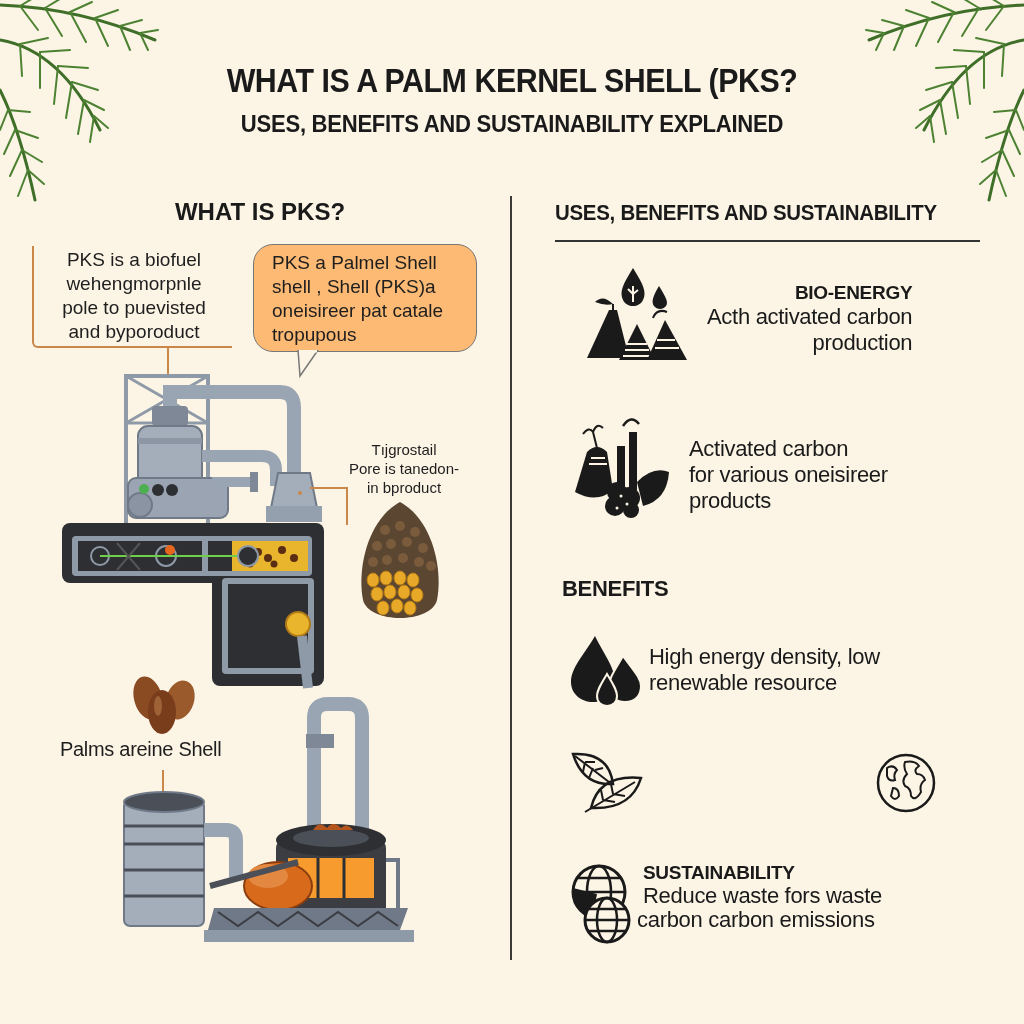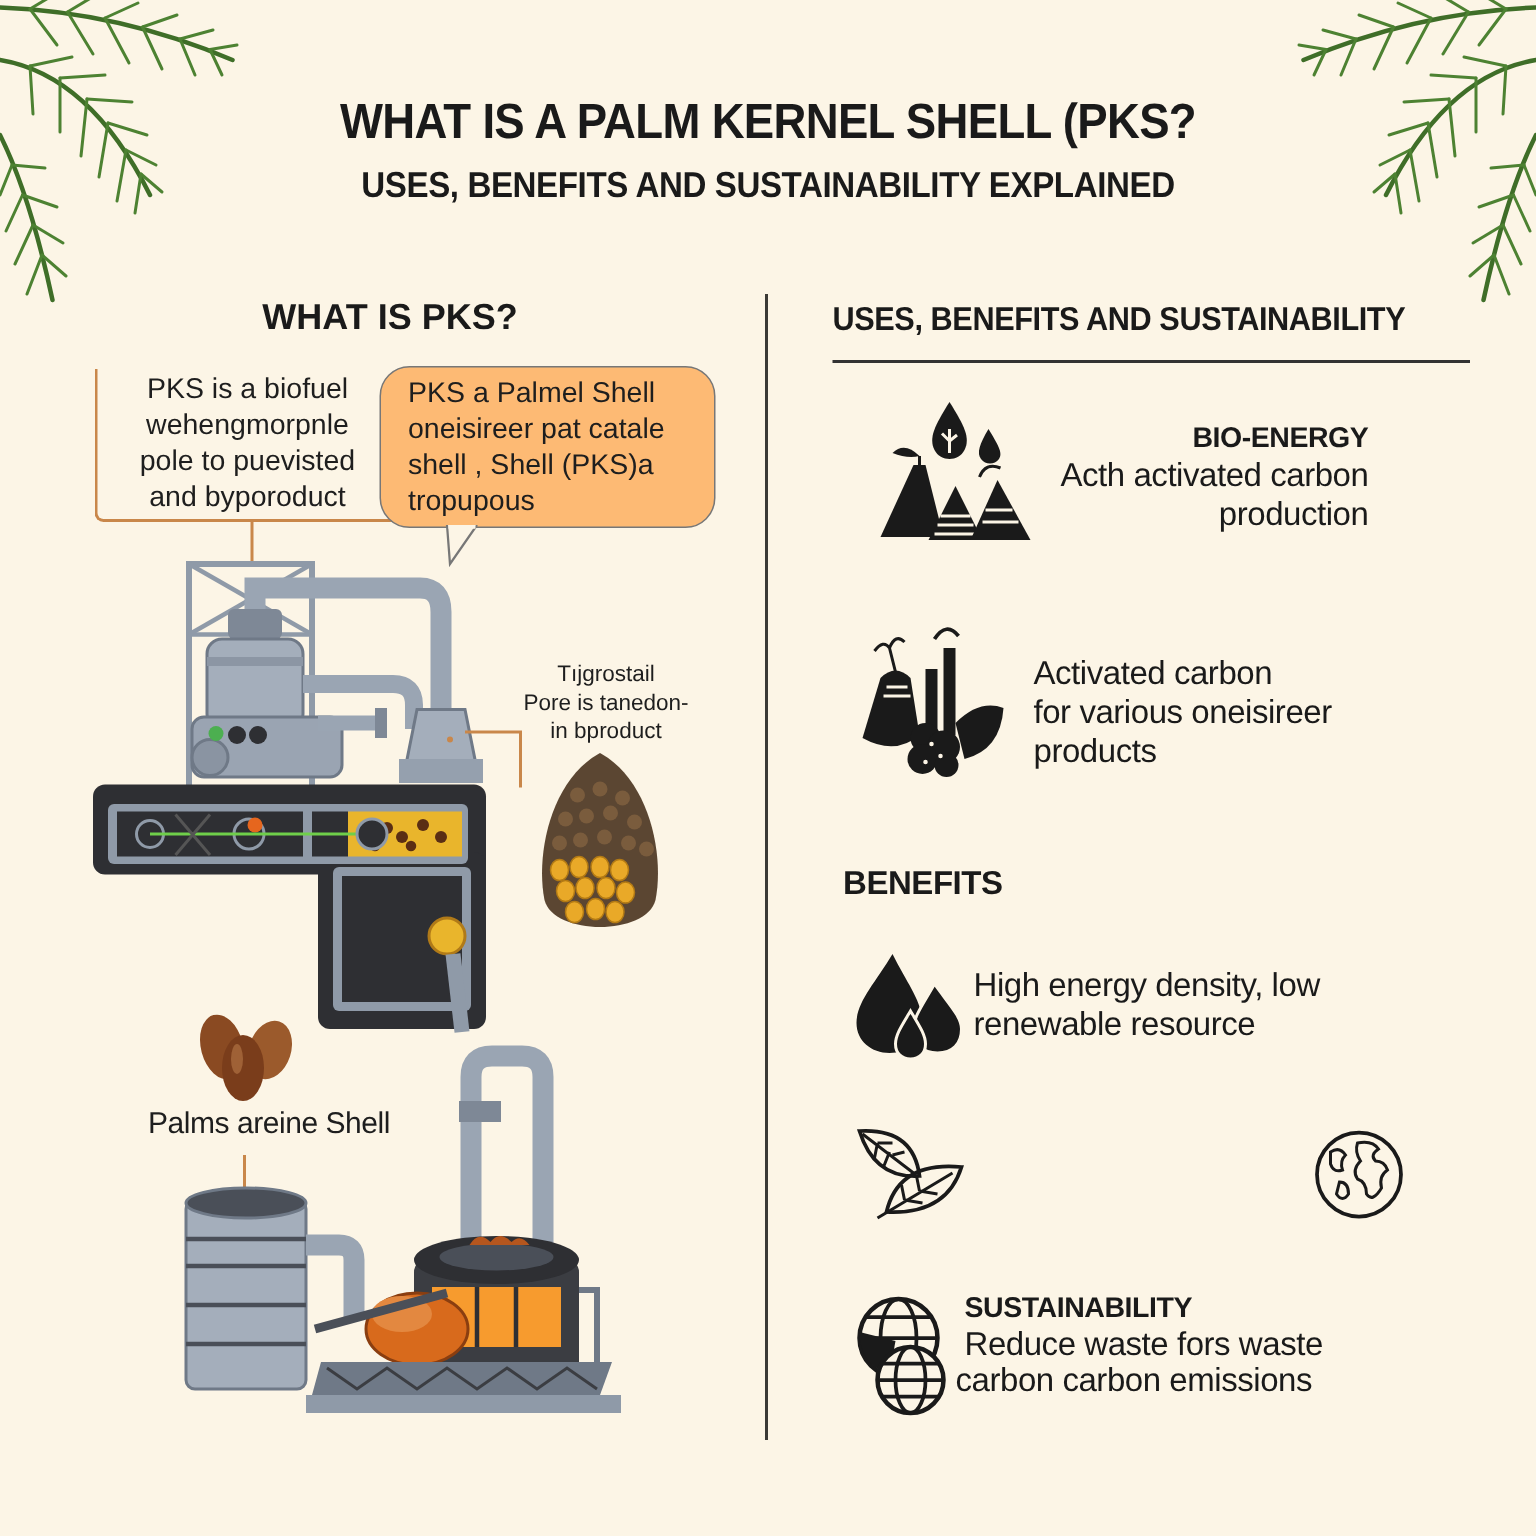--- a/index.html
+++ b/index.html
@@ -31,21 +31,21 @@
 
     
     .divider { left: 510px; top: 196px; width: 2px; height: 764px; background: #3b3a36; }
 
     
     .left-heading {
       left: 60px; width: 400px; top: 198px; text-align: center;
       font-size: 24px; font-weight: bold;
     }
     .callout-1 {
-      left: 63px; top: 246px; width: 200px; height: 102px;
+      left: 32px; top: 246px; width: 200px; height: 102px;
       border-left: 2px solid #c9874a; border-bottom: 2px solid #c9874a;
       border-bottom-left-radius: 6px;
       padding-left: 43px;
     }
     .callout-1-tail { left: 167px; top: 346px; width: 2px; height: 28px; background: #c9874a; }
     .callout-1 .txt {
       position: absolute; left: 0; top: 2px; width: 200px; text-align: center;
       font-size: 19px; line-height: 24px; color: #1e1e1e;
     }
     .bubble {
@@ -59,21 +59,21 @@
     .bubble-tail { left: 296px; top: 350px; width: 30px; height: 30px; }
 
     .side-label {
       left: 330px; top: 440px; width: 148px; text-align: center;
       font-size: 15px; line-height: 19px; color: #1e1e1e;
     }
     .side-leader { left: 310px; top: 487px; width: 36px; height: 2px; background: #c9874a; }
     .side-leader-v { left: 346px; top: 487px; width: 2px; height: 38px; background: #c9874a; }
 
     .shell-label {
-      left: 60px; top: 738px; width: 200px; text-align: right;
+      left: 60px; top: 738px; width: 200px; text-align: left;
       font-size: 20px; color: #1e1e1e; letter-spacing: -0.3px;
     }
     .shell-leader { left: 162px; top: 770px; width: 2px; height: 30px; background: #c9874a; }
 
     
     .right-heading {
       left: 555px; top: 200px; width: 425px;
       font-size: 22px; font-weight: bold; letter-spacing: -0.3px;
       border-bottom: 2px solid #333; padding-bottom: 14px;
       white-space: nowrap; overflow: visible;
@@ -190,22 +190,22 @@
     <div>wehengmorpnle</div>
     <div>pole to puevisted</div>
     <div>and byporoduct</div>
   </div>
 </div>
 <div class="abs callout-1-tail"></div>
 
 <div class="abs bubble">
   <div class="txt">
     <div>PKS a Palmel Shell</div>
+    <div>shell , Shell (PKS)a</div>
     <div>oneisireer pat catale</div>
-    <div>shell , Shell (PKS)a</div>
     <div>tropupous</div>
   </div>
 </div>
 <svg class="abs bubble-tail" viewBox="0 0 30 30">
   <path d="M2 0 L4 26 L22 0" fill="#fcf5e6" stroke="#777" stroke-width="1.5"></path>
   <line x1="3" y1="1" x2="21" y2="1" stroke="#fcf5e6" stroke-width="3"></line>
 </svg>
 
 <svg class="abs" style="left:62px; top:368px; width:290px; height:330px;" viewBox="0 0 290 330">
 

